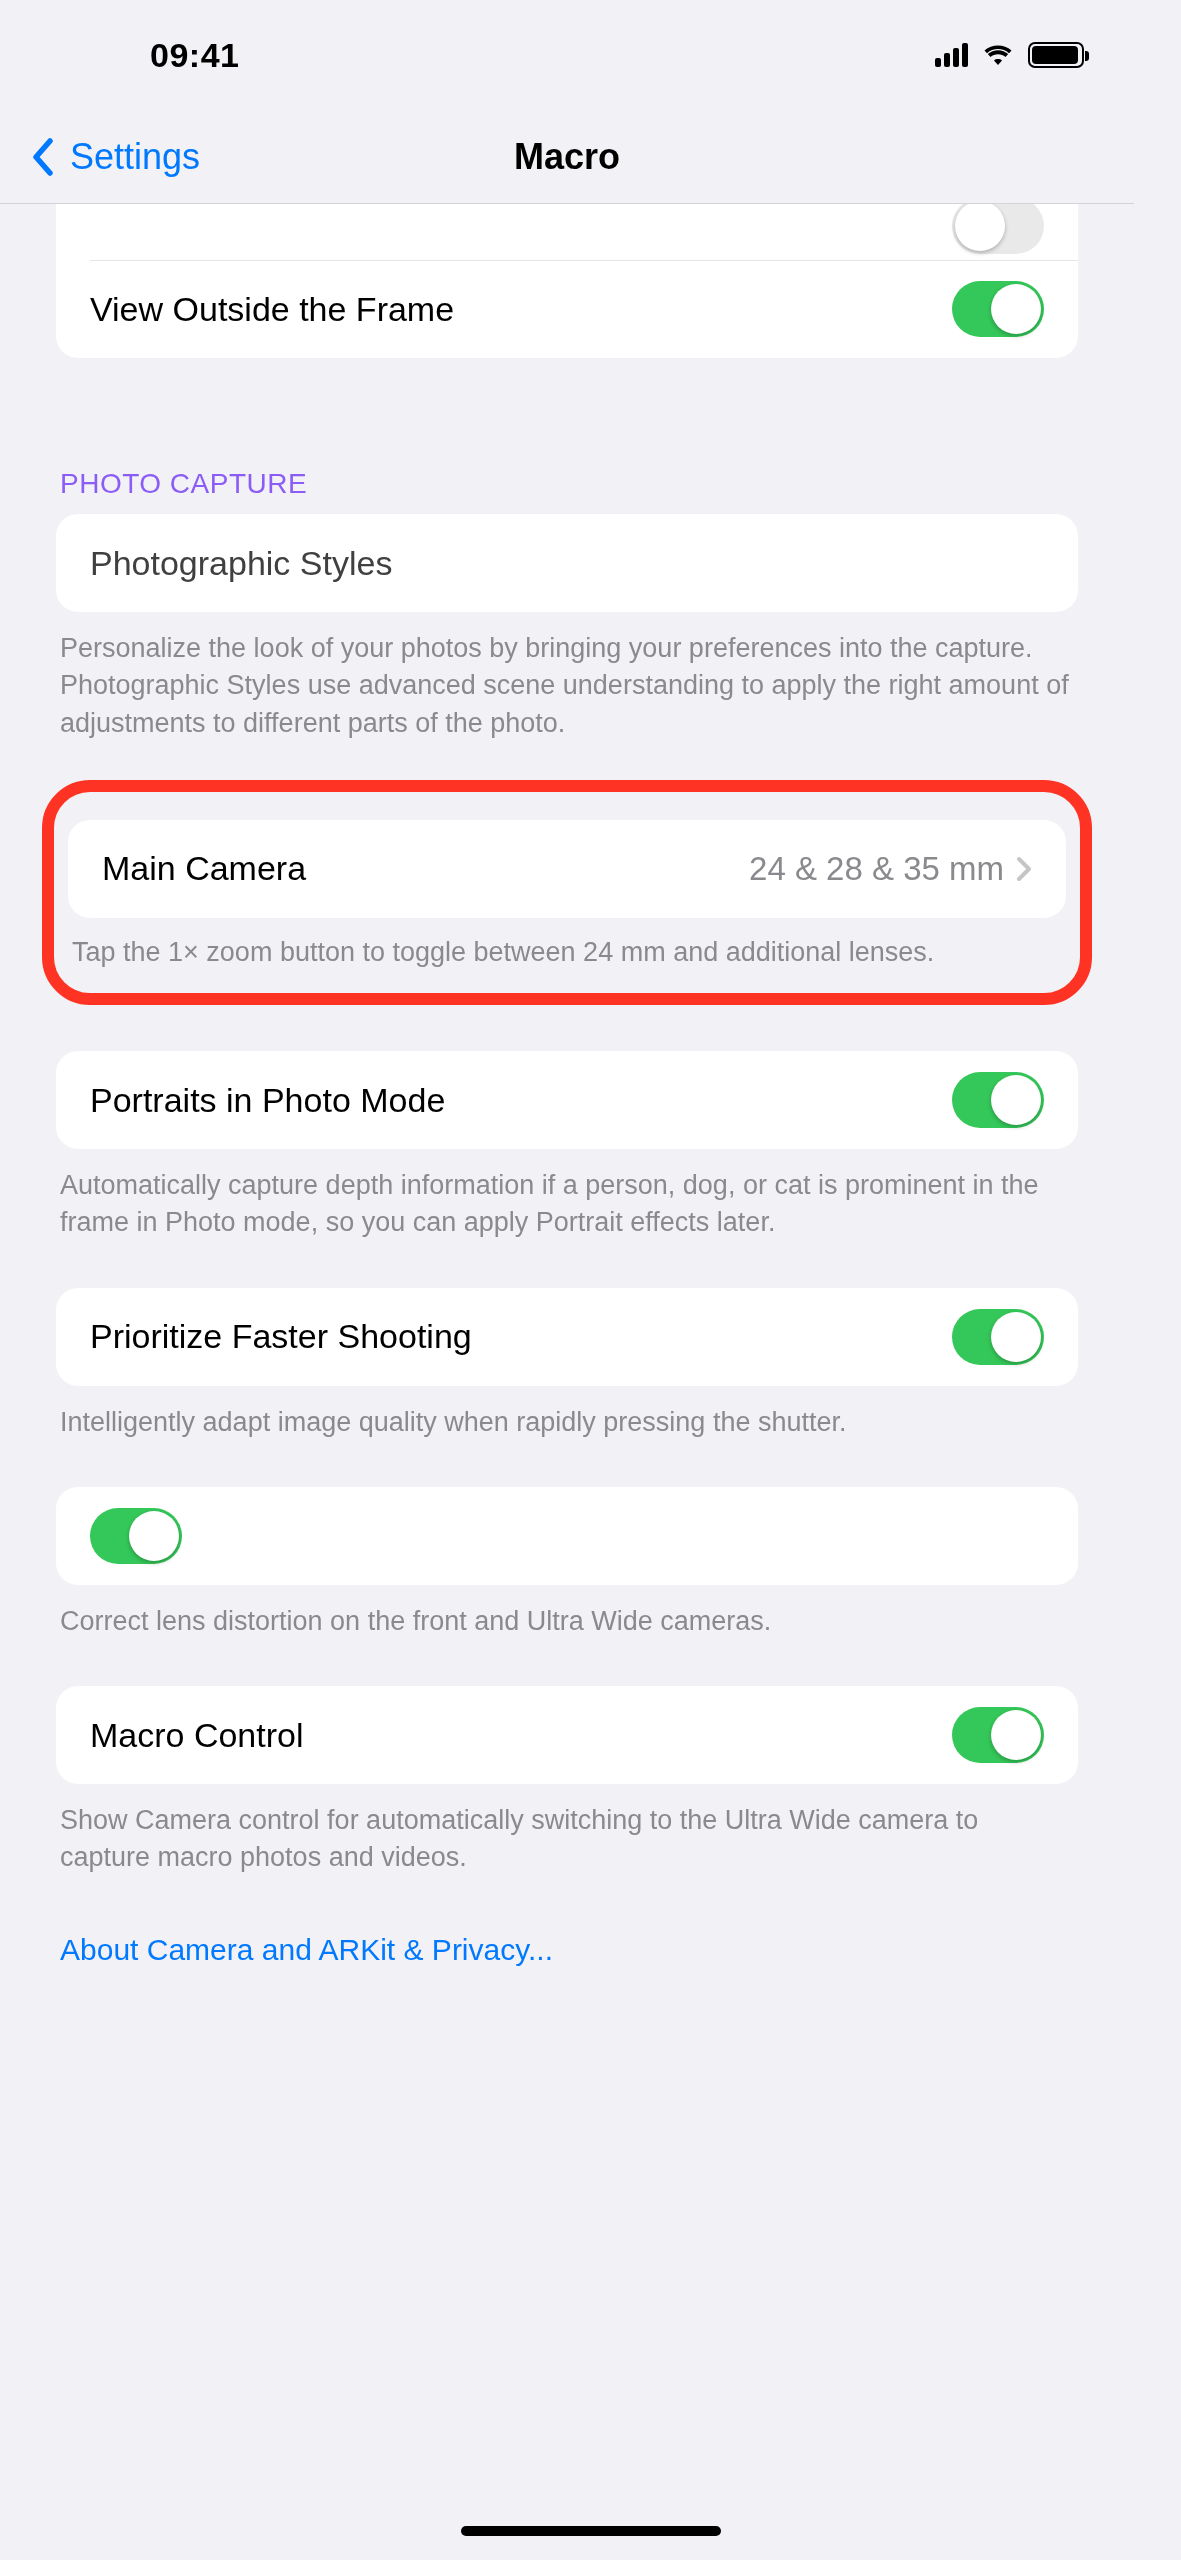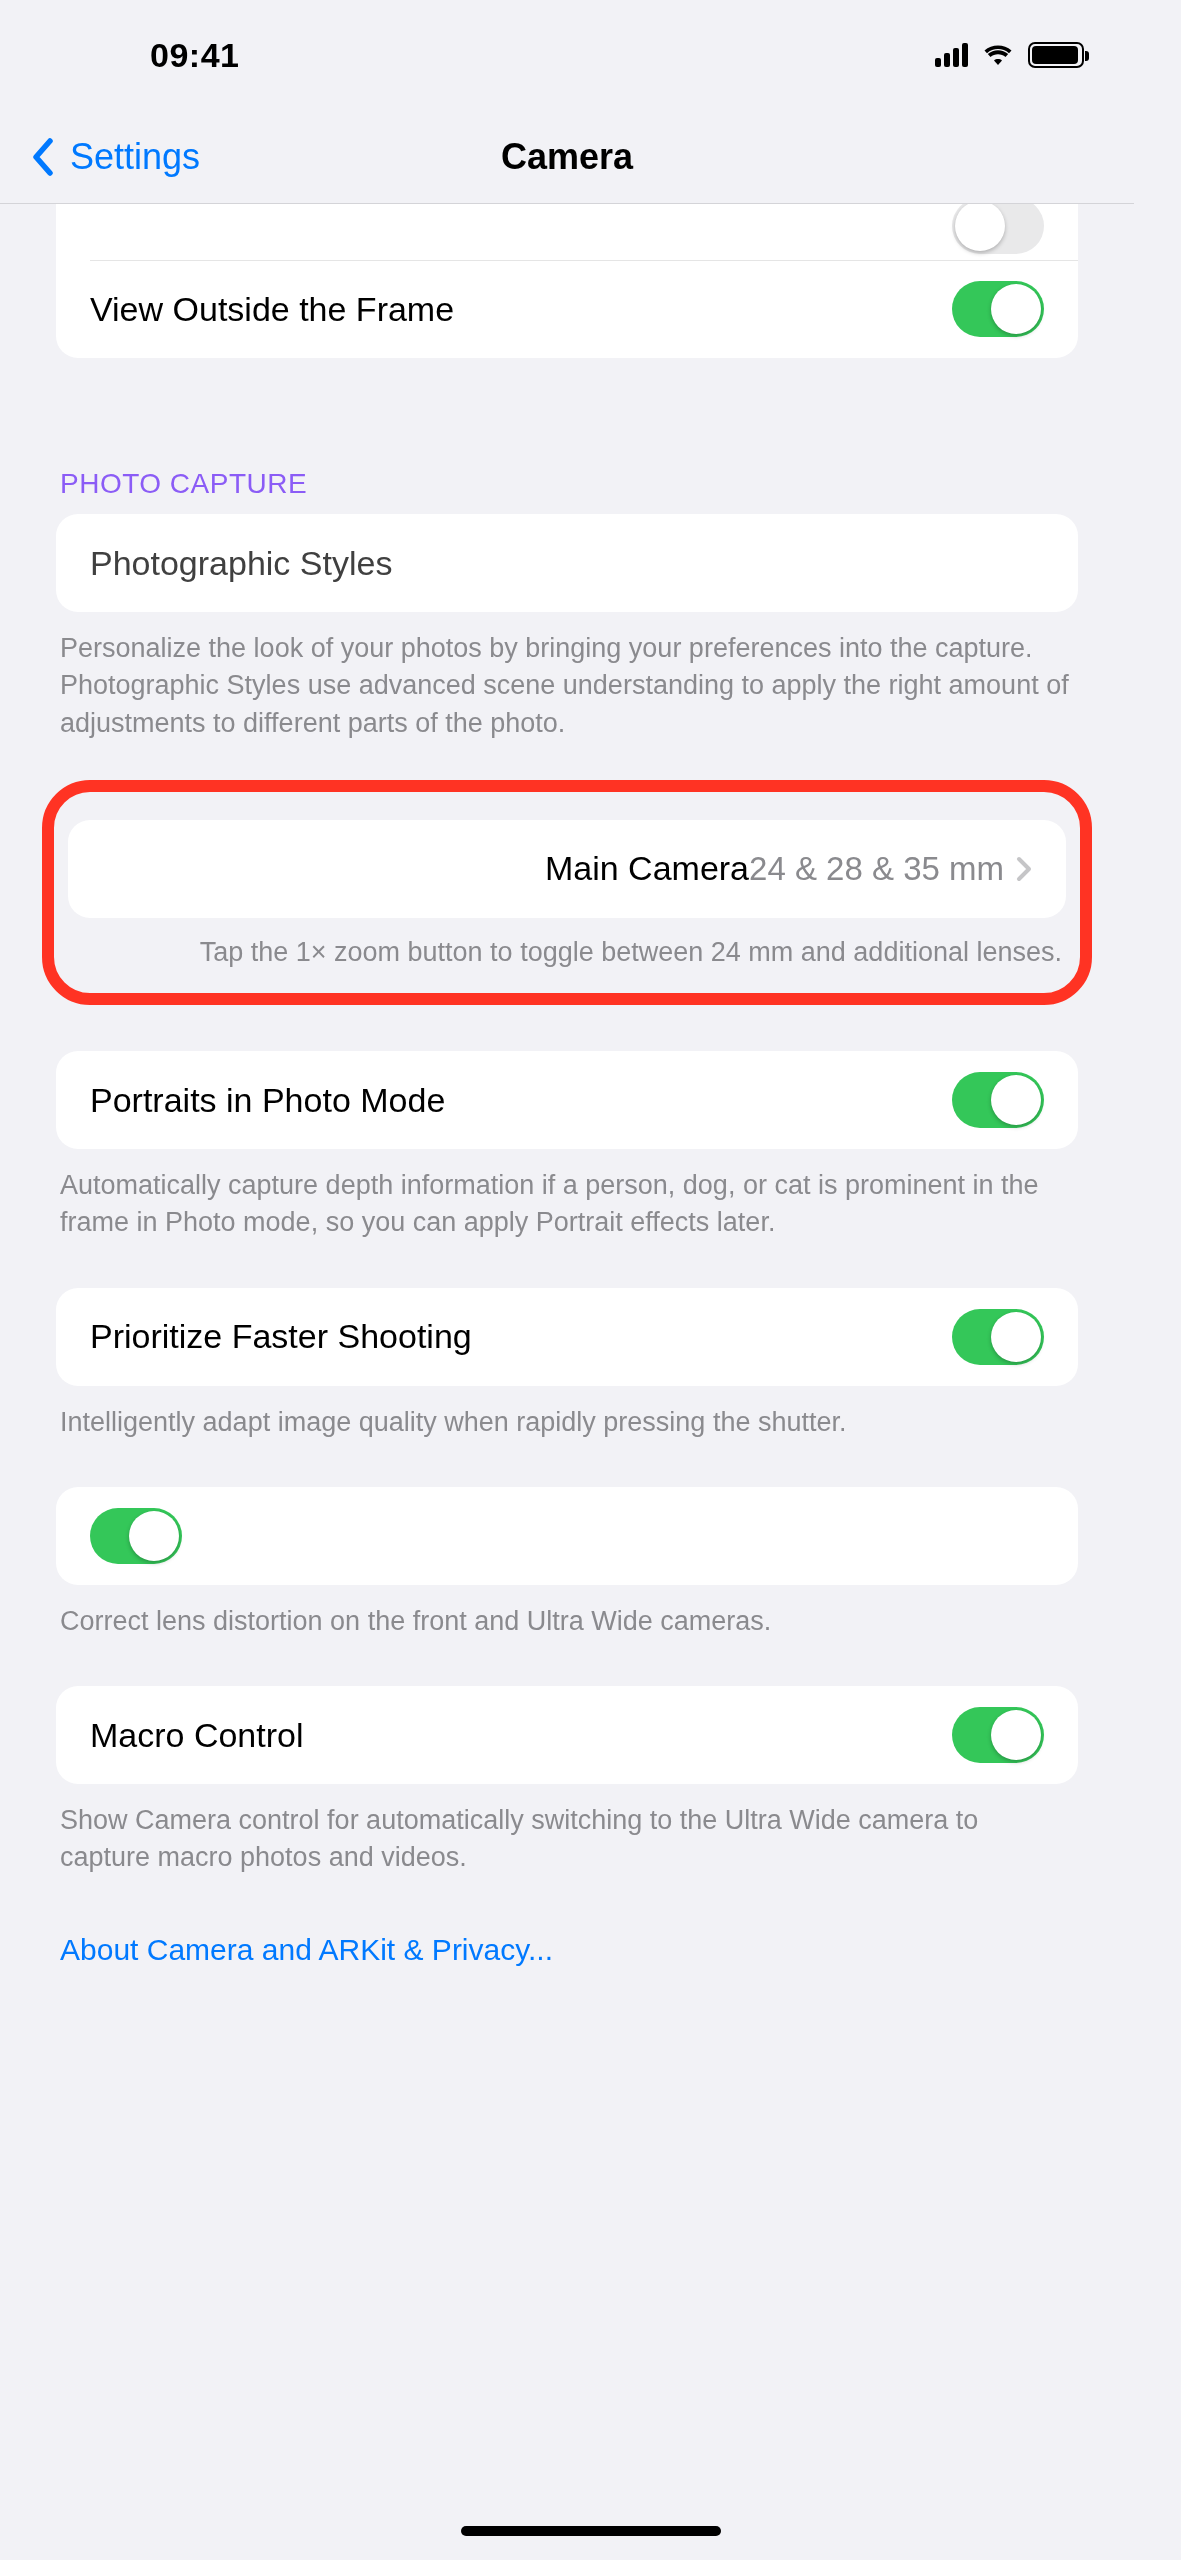--- a/index.html
+++ b/index.html
@@ -187,21 +187,20 @@
     position: relative;
     margin: 0 42px;
     padding: 28px 14px 22px 14px;
     border: 12px solid #ff3323;
     border-radius: 48px;
   }
   .highlight-wrap .card,
   .highlight-wrap .footer-desc {
     margin-left: 0;
     margin-right: 0;
-    text-align: right;
   }
   .highlight-wrap .footer-desc {
     padding-top: 16px;
   }
 
   
   .plain-link {
     color: #0079ff;
     font-size: 30px;
     padding: 0 4px;
@@ -248,21 +247,21 @@
 
   <div class="nav-bar">
     <div class="back-btn">
       <span class="back-chevron">
         <svg width="24" height="38" viewBox="0 0 24 38">
             <polyline points="20,3 6,19 20,35" fill="none" stroke="#0079ff" stroke-width="5.5" stroke-linecap="round" stroke-linejoin="round"></polyline>
           </svg>
       </span>
       <span>Settings</span>
     </div>
-    <div class="nav-title">Camera</div>
+    <div class="nav-title">Macro</div>
   </div>
 
   <div class="content">
 
     <div class="group" style="margin-top:-6px;">
       <div class="card partial-top">
         <div class="row">
           <div class="toggle off">
               <div class="knob"></div>
             </div>

